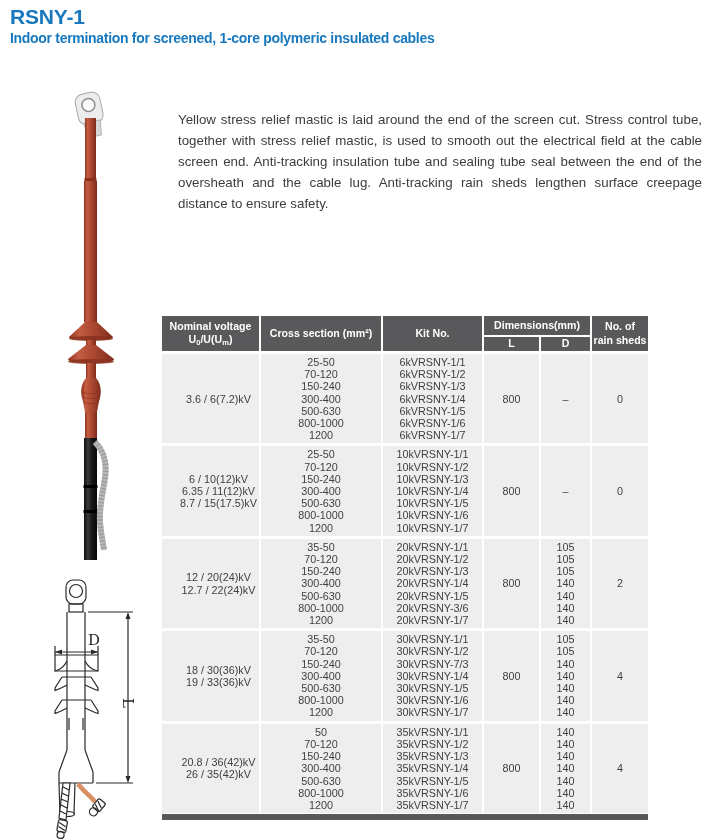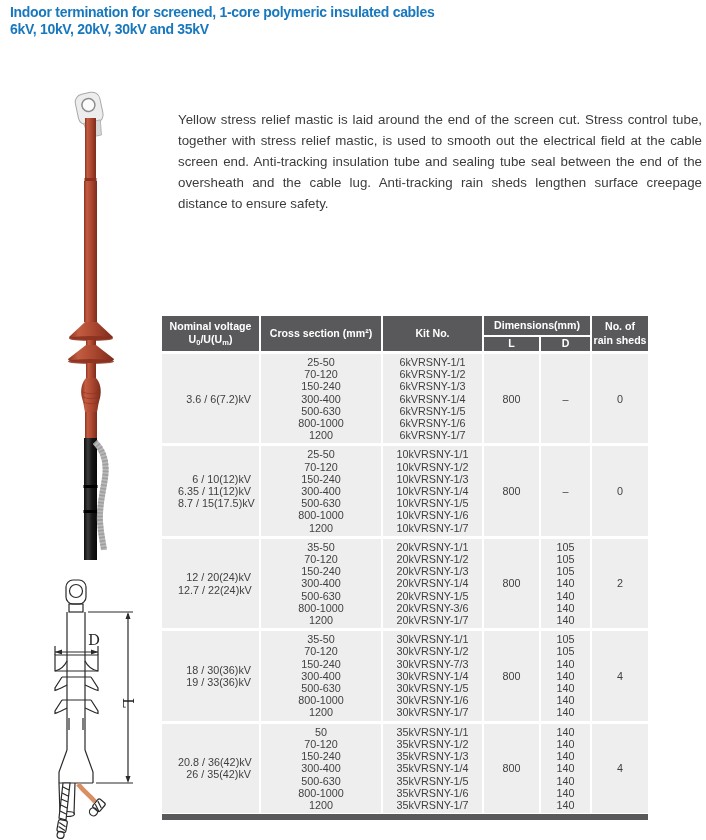--- a/index.html
+++ b/index.html
@@ -24,37 +24,37 @@
   table.spec th{
     background:var(--header-bg,#59595b);color:#fff;font-weight:bold;font-size:10.6px;
     padding:0;line-height:1.25;text-align:center;vertical-align:middle;
   }
   table.spec thead tr:first-child th{height:19px;}
   table.spec thead tr:last-child th{height:14px;}
   table.spec th.sep{border-left:2px solid #fff;}
   table.spec th.dims{border-bottom:2px solid #fff;margin-top:24px;}
   table.spec td{
     background:var(--row-bg,#eeeeee);color:#3f3f3f;font-size:10.8px;
-    text-align:center;vertical-align:middle;padding:2px 8px;
+    text-align:center;vertical-align:middle;padding:2px 0;
     border-top:3px solid #fff;
   }
   table.spec td.sep{border-left:2px solid #fff;}
-  table.spec td.voltage{text-align:right;padding-left:16px;}
+  table.spec td.voltage{text-align:center;padding-left:16px;}
   .cl{line-height:12.2px;white-space:nowrap;}
   sub.u{font-size:7.5px;vertical-align:-2px;}
   .table-bottom-bar{width:486px;height:6px;background:var(--header-bg,#59595b);margin-top:1px;}
 </style>
 </head>
 <body>
 
 <div class="page" style="--accent: #1878be; --header-bg: #59595b; --row-bg: #eeeeee;">
 
   <div class="title-block">
+    <h1 class="doc-title">RSNY-1</h1>
     <div class="doc-subtitle">Indoor termination for screened, 1-core polymeric insulated cables</div>
-    <div class="doc-subtitle">6kV, 10kV, 20kV, 30kV and 35kV</div>
   </div>
 
   <div class="intro">
     <p>Yellow stress relief mastic is laid around the end of the screen cut. Stress control tube, together with stress relief mastic, is used to smooth out the electrical field at the cable screen end. Anti-tracking insulation tube and sealing tube seal between the end of the oversheath and the cable lug. Anti-tracking rain sheds lengthen surface creepage distance to ensure safety.</p>
   </div>
 
   <svg class="product-photo" viewBox="0 0 160 475">
     <defs>
       <linearGradient id="redg" x1="0" y1="0" x2="1" y2="0">
         <stop offset="0" stop-color="#8e3320"></stop>

